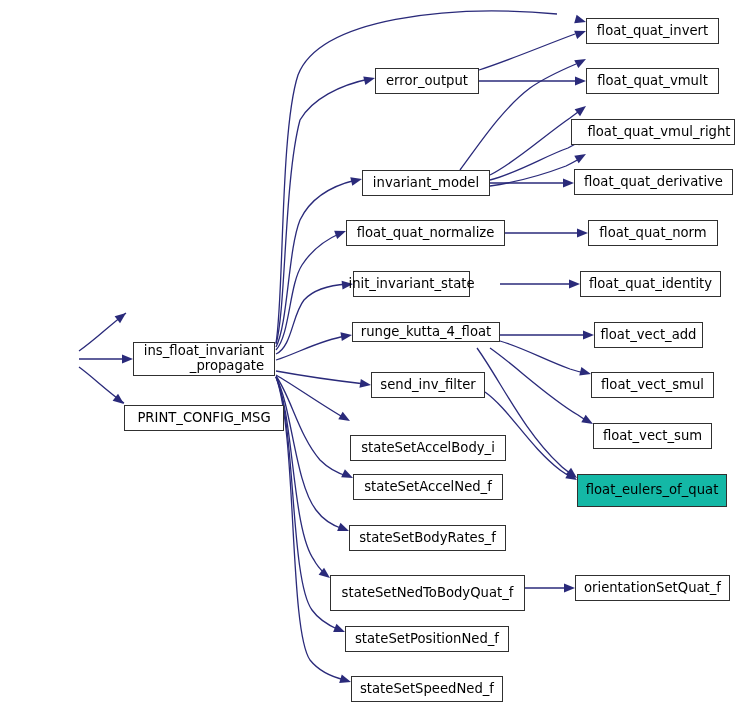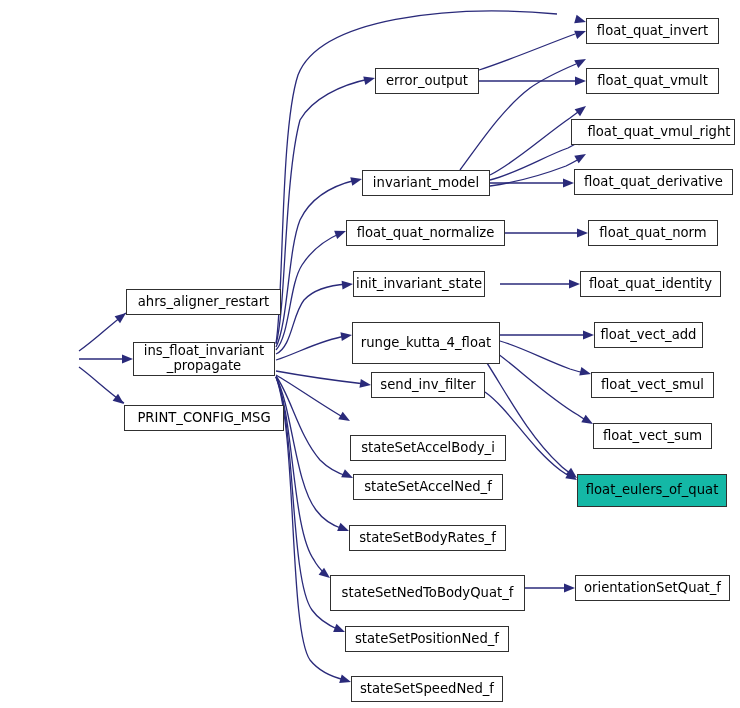--- a/index.html
+++ b/index.html
@@ -26,21 +26,21 @@
     position: absolute;
     box-sizing: border-box;
     border: 1px solid #303030;
     background: #ffffff;
     color: #000000;
     font-size: 13.2px;
     line-height: 1.12;
     display: flex;
     align-items: center;
     justify-content: center;
-    text-align: center;
+    text-align: right;
     white-space: pre;
     z-index: 5;
   }
   .node.root {
     background: #bfbfbf;
     border-color: #000000;
   }
   .node-label {
     display: block;
   }
@@ -168,29 +168,28 @@
       </g>
       <g>
         <path d="M 485,392 C 510,410 528,445 560,470 C 565,474 570,476 574,478" fill="none" stroke="#2a2a7a" stroke-width="1.3"></path>
         <polygon points="0,0 -11,-4.4 -11,4.4" fill="#2a2a7a" transform="translate(577,480) rotate(30)"></polygon>
       </g>
       <g>
         <path d="M 525,588 L 567,588" fill="none" stroke="#2a2a7a" stroke-width="1.3"></path>
         <polygon points="0,0 -11,-4.4 -11,4.4" fill="#2a2a7a" transform="translate(575,588) rotate(0)"></polygon>
       </g>
     </svg>
-    <div class="node" style="left: 126px; top: 289px; width: 155px; height: 26px; border-color: rgb(48, 48, 48); background: rgb(255, 255, 255); color: rgb(0, 0, 0);"><span class="node-label">ahrs_aligner_restart</span></div>
     <div class="node" style="left: 133px; top: 342px; width: 142px; height: 34px; border-color: rgb(48, 48, 48); background: rgb(255, 255, 255); color: rgb(0, 0, 0);"><span class="node-label">ins_float_invariant
 _propagate</span></div>
     <div class="node" style="left: 124px; top: 405px; width: 160px; height: 26px; border-color: rgb(48, 48, 48); background: rgb(255, 255, 255); color: rgb(0, 0, 0);"><span class="node-label">PRINT_CONFIG_MSG</span></div>
     <div class="node" style="left: 375px; top: 68px; width: 104px; height: 26px; border-color: rgb(48, 48, 48); background: rgb(255, 255, 255); color: rgb(0, 0, 0);"><span class="node-label">error_output</span></div>
     <div class="node" style="left: 362px; top: 170px; width: 128px; height: 26px; border-color: rgb(48, 48, 48); background: rgb(255, 255, 255); color: rgb(0, 0, 0);"><span class="node-label">invariant_model</span></div>
     <div class="node" style="left: 346px; top: 220px; width: 159px; height: 26px; border-color: rgb(48, 48, 48); background: rgb(255, 255, 255); color: rgb(0, 0, 0);"><span class="node-label">float_quat_normalize</span></div>
-    <div class="node" style="left: 353px; top: 271px; width: 132px; height: 26px; border-color: rgb(48, 48, 48); background: rgb(255, 255, 255); color: rgb(0, 0, 0);"><span class="node-label">init_invariant_state</span></div>
-    <div class="node" style="left: 352px; top: 322px; width: 148px; height: 42px; border-color: rgb(48, 48, 48); background: rgb(255, 255, 255); color: rgb(0, 0, 0);"><span class="node-label">runge_kutta_4_float</span></div>
+    <div class="node" style="left: 353px; top: 271px; width: 117px; height: 26px; border-color: rgb(48, 48, 48); background: rgb(255, 255, 255); color: rgb(0, 0, 0);"><span class="node-label">init_invariant_state</span></div>
+    <div class="node" style="left: 352px; top: 322px; width: 148px; height: 20px; border-color: rgb(48, 48, 48); background: rgb(255, 255, 255); color: rgb(0, 0, 0);"><span class="node-label">runge_kutta_4_float</span></div>
     <div class="node" style="left: 371px; top: 372px; width: 114px; height: 26px; border-color: rgb(48, 48, 48); background: rgb(255, 255, 255); color: rgb(0, 0, 0);"><span class="node-label">send_inv_filter</span></div>
     <div class="node" style="left: 350px; top: 423px; width: 156px; height: 26px; border-color: rgb(48, 48, 48); background: rgb(255, 255, 255); color: rgb(0, 0, 0); margin-top: 12px;"><span class="node-label">stateSetAccelBody_i</span></div>
     <div class="node" style="left: 353px; top: 474px; width: 150px; height: 26px; border-color: rgb(48, 48, 48); background: rgb(255, 255, 255); color: rgb(0, 0, 0);"><span class="node-label">stateSetAccelNed_f</span></div>
     <div class="node" style="left: 349px; top: 525px; width: 157px; height: 26px; border-color: rgb(48, 48, 48); background: rgb(255, 255, 255); color: rgb(0, 0, 0);"><span class="node-label">stateSetBodyRates_f</span></div>
     <div class="node" style="left: 330px; top: 575px; width: 195px; height: 36px; border-color: rgb(48, 48, 48); background: rgb(255, 255, 255); color: rgb(0, 0, 0);"><span class="node-label">stateSetNedToBodyQuat_f</span></div>
     <div class="node" style="left: 345px; top: 626px; width: 164px; height: 26px; border-color: rgb(48, 48, 48); background: rgb(255, 255, 255); color: rgb(0, 0, 0);"><span class="node-label">stateSetPositionNed_f</span></div>
     <div class="node" style="left: 351px; top: 676px; width: 152px; height: 26px; border-color: rgb(48, 48, 48); background: rgb(255, 255, 255); color: rgb(0, 0, 0);"><span class="node-label">stateSetSpeedNed_f</span></div>
     <div class="node" style="left: 586px; top: 18px; width: 133px; height: 26px; border-color: rgb(48, 48, 48); background: rgb(255, 255, 255); color: rgb(0, 0, 0);"><span class="node-label">float_quat_invert</span></div>
     <div class="node" style="left: 586px; top: 68px; width: 133px; height: 26px; border-color: rgb(48, 48, 48); background: rgb(255, 255, 255); color: rgb(0, 0, 0);"><span class="node-label">float_quat_vmult</span></div>
     <div class="node" style="left: 571px; top: 119px; width: 164px; height: 26px; border-color: rgb(48, 48, 48); background: rgb(255, 255, 255); color: rgb(0, 0, 0); padding-left: 12px;"><span class="node-label">float_quat_vmul_right</span></div>

